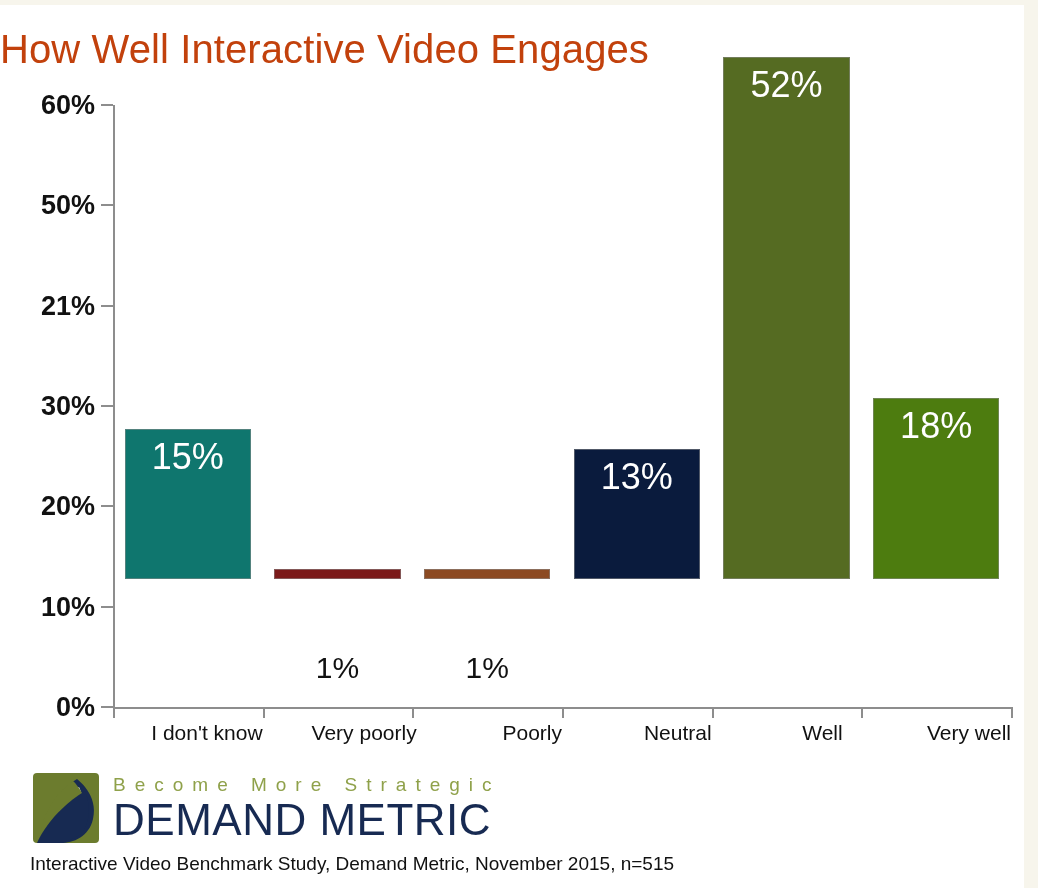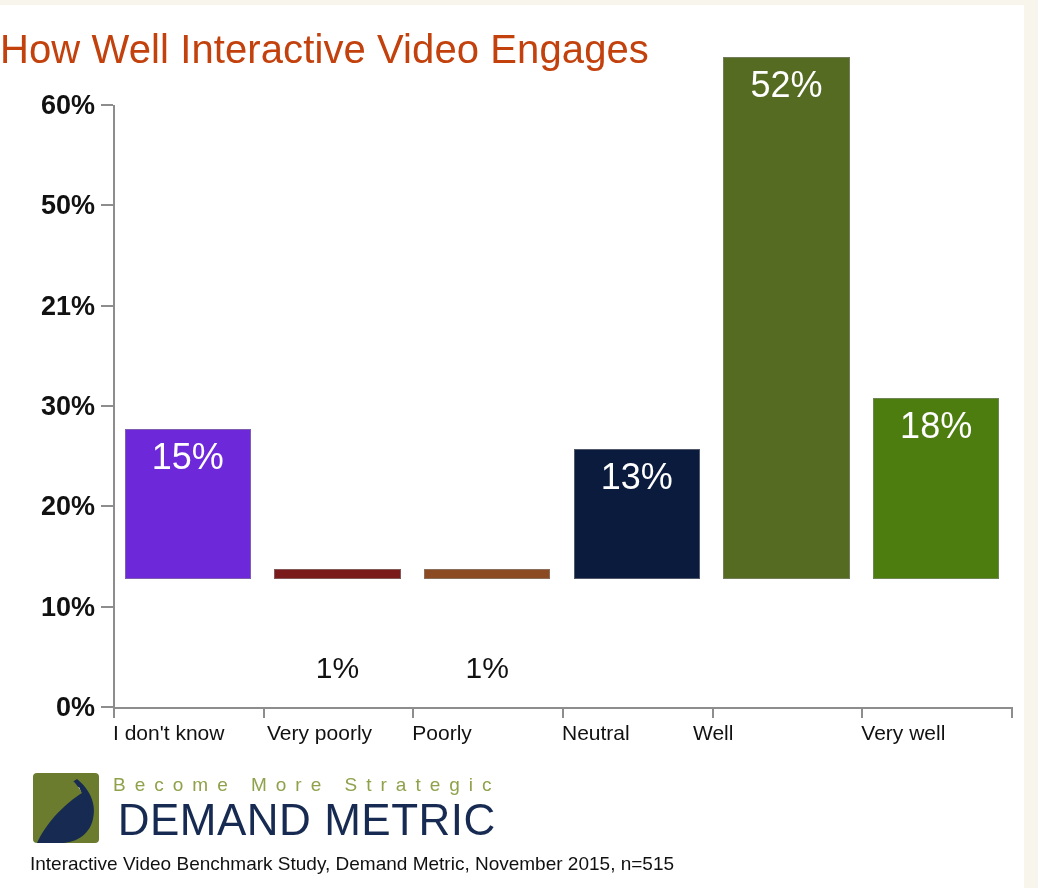--- a/index.html
+++ b/index.html
@@ -114,21 +114,21 @@
     left: 0;
     right: 0;
     text-align: center;
     font-size: 30px;
     color: #111111;
     white-space: nowrap;
   }
   .x-cat-label {
     position: absolute;
     top: 716px;
-    text-align: left;
+    text-align: right;
     font-size: 21px;
     color: #111111;
     white-space: nowrap;
   }
   
   .logo-block {
     position: absolute;
     left: 33px;
     top: 768px;
     height: 72px;
@@ -140,21 +140,20 @@
     height: 70px;
     position: relative;
     flex: 0 0 auto;
   }
   .logo-text {
     margin-left: 14px;
     display: flex;
     flex-direction: column;
     justify-content: flex-start;
     padding-top: 2px;
-    text-align: center;
   }
   .logo-tagline {
     font-size: 19px;
     color: #8fa14a;
     letter-spacing: 9px;
     white-space: nowrap;
     line-height: 1;
     margin-bottom: 4px;
   }
   .logo-name {
@@ -219,21 +218,21 @@
     <div id="x-ticks-group">
         <div class="x-tick" style="left: 113px;"></div>
         <div class="x-tick" style="left: 262.667px;"></div>
         <div class="x-tick" style="left: 412.333px;"></div>
         <div class="x-tick" style="left: 562px;"></div>
         <div class="x-tick" style="left: 711.667px;"></div>
         <div class="x-tick" style="left: 861.333px;"></div>
         <div class="x-tick" style="left: 1011px;"></div>
       </div>
     <div id="bars-group">
-        <div class="bar" style="left: 124.599px; width: 126.468px; height: 150.5px; background: #6d28d9;">
+        <div class="bar" style="left: 124.599px; width: 126.468px; height: 150.5px; background: #0f766e;">
           <div class="bar-value-in">15%</div>
         </div>
         <div class="bar" style="left: 274.266px; width: 126.468px; height: 10.0333px; background: rgb(123, 26, 26);"></div>
         <div class="bar-value-out" style="left: 274.266px; width: 126.468px; top: 645.967px; position: absolute;">1%</div>
         <div class="bar" style="left: 423.933px; width: 126.468px; height: 10.0333px; background: rgb(140, 74, 34);"></div>
         <div class="bar-value-out" style="left: 423.933px; width: 126.468px; top: 645.967px; position: absolute;">1%</div>
         <div class="bar" style="left: 573.599px; width: 126.468px; height: 130.433px; background: rgb(10, 27, 61);">
           <div class="bar-value-in">13%</div>
         </div>
         <div class="bar" style="left: 723.266px; width: 126.468px; height: 521.733px; background: rgb(85, 107, 34);">

